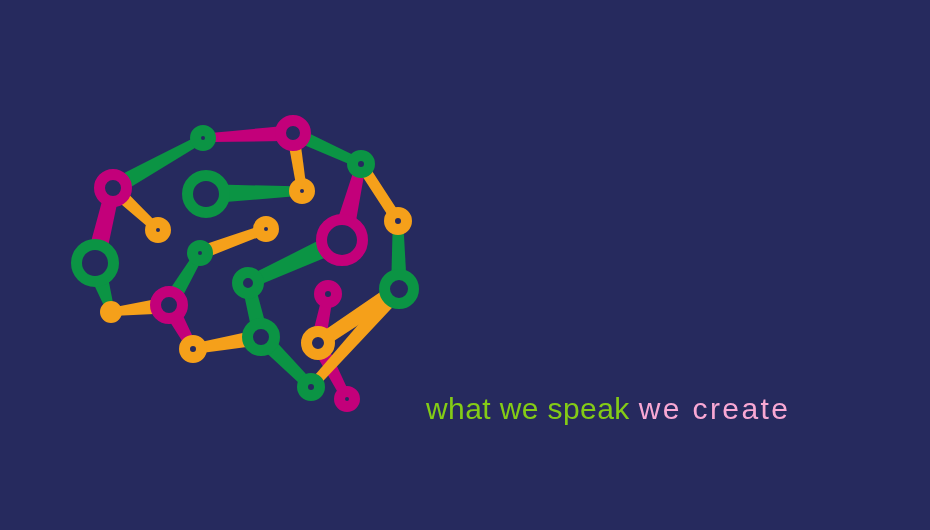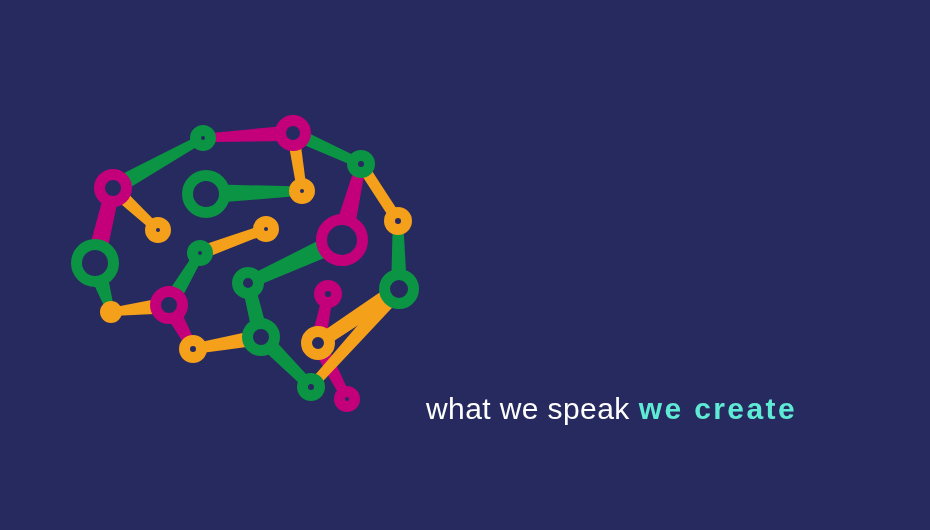--- a/index.html
+++ b/index.html
@@ -28,27 +28,27 @@
     left: 426px;
     top: 390px;
     white-space: nowrap;
     font-family: "Liberation Sans", sans-serif;
     font-size: 30px;
     line-height: 38px;
     letter-spacing: 0.2px;
   }
   #tagline .light {
     font-weight: 300;
-    color: #ffffff;
+    color: #84cc16;
     letter-spacing: 0.4px;
     text-align: center;
   }
   #tagline .accent {
-    font-weight: bold;
-    color: #5eead4;
+    font-weight: normal;
+    color: #f9a8d4;
     letter-spacing: 2.4px;
     margin-left: 9px;
   }
 </style>
 </head>
 <body style="background: rgb(38, 42, 94);">
 
 <div id="stage" style="background: rgb(38, 42, 94);">
 
   <svg id="brain-logo" xmlns="http://www.w3.org/2000/svg" viewBox="0 0 380 330">

